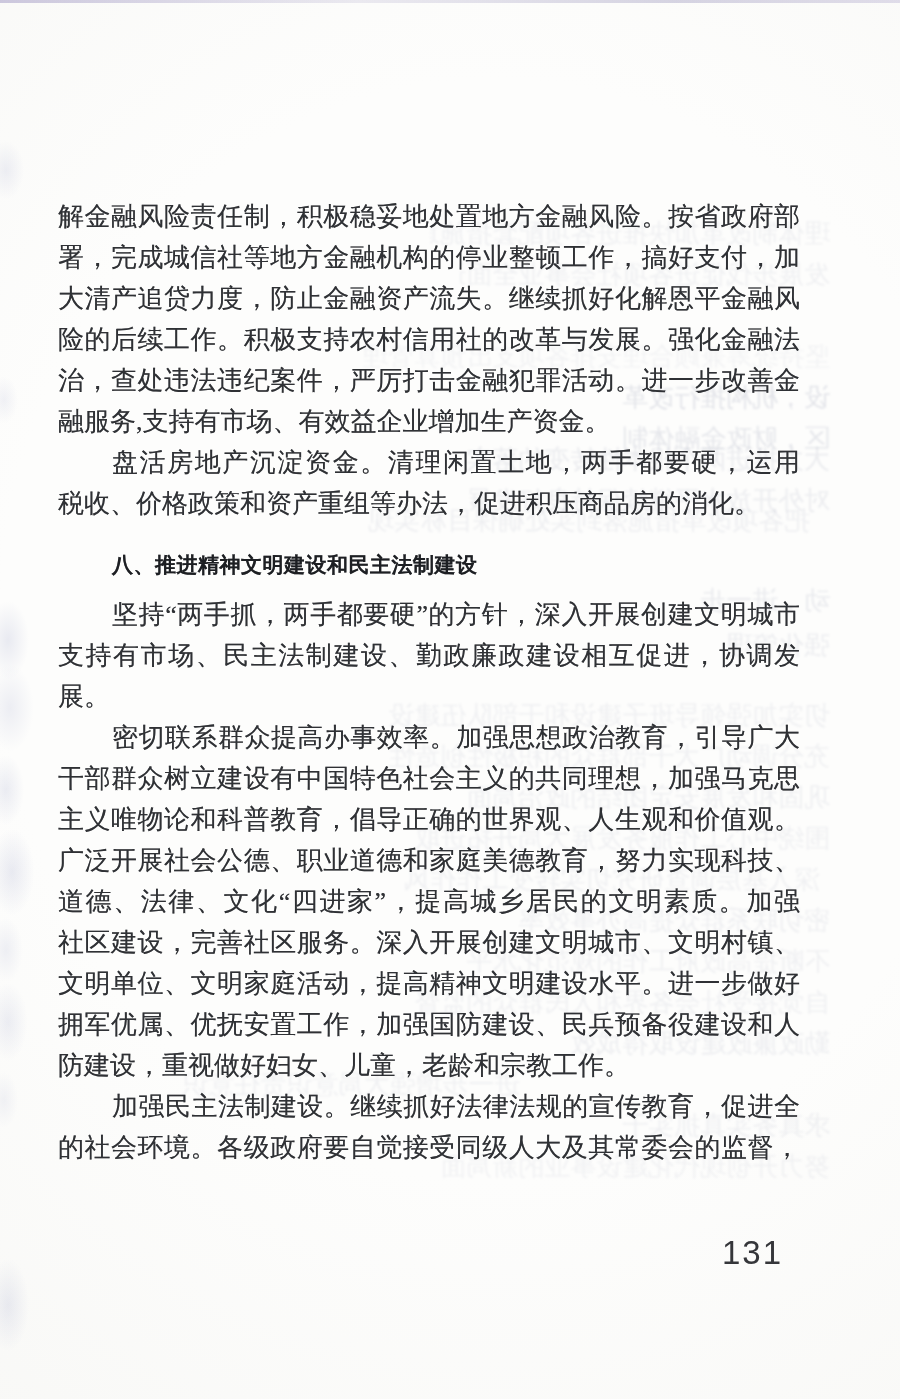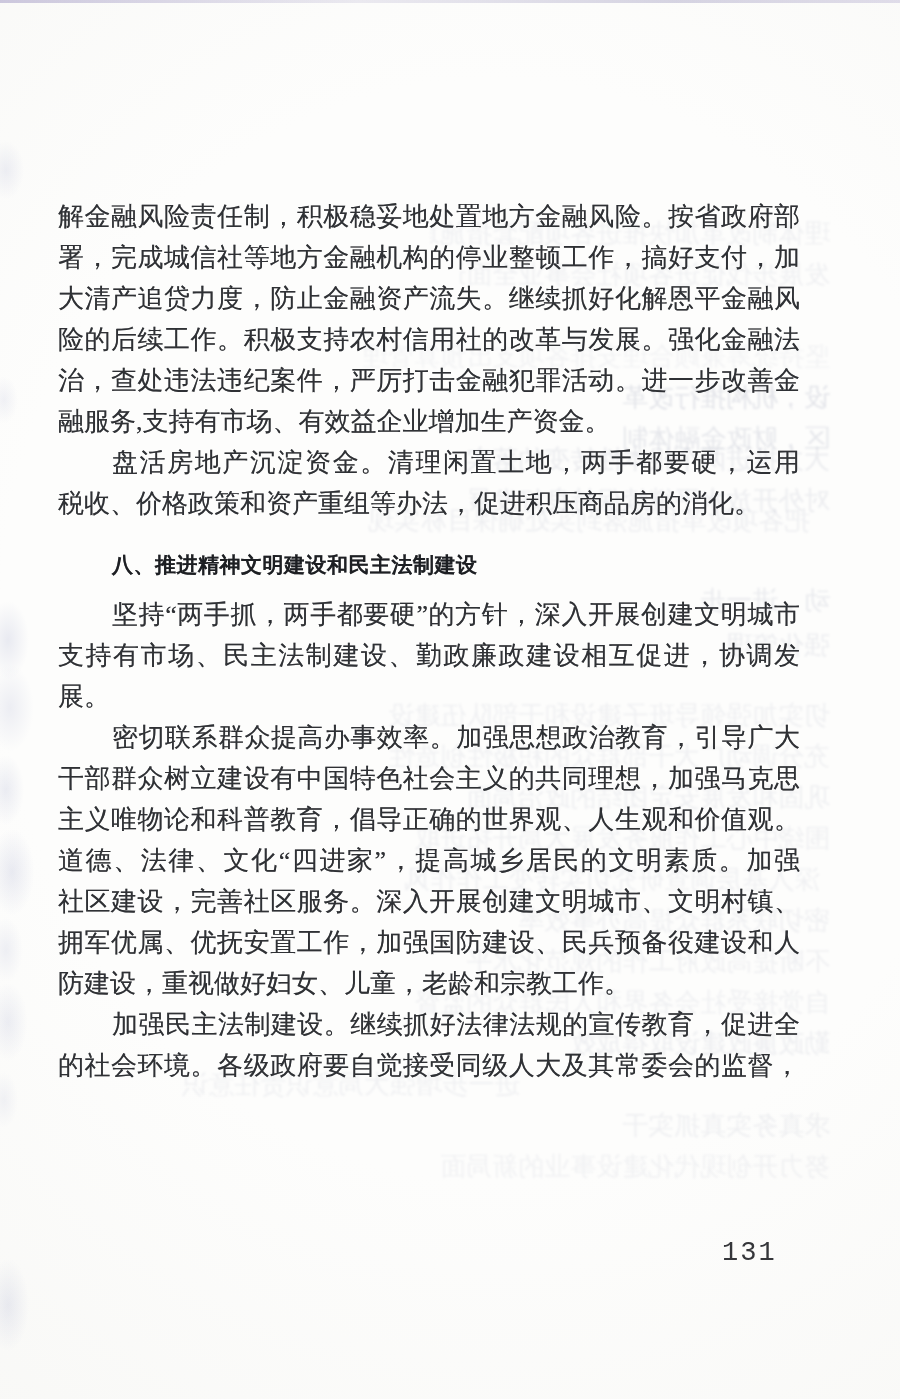--- a/index.html
+++ b/index.html
@@ -56,23 +56,23 @@
     letter-spacing:0.5px;
     text-indent:54px;
     color:var(--heading-ink,#1d1f23);
     font-family:"Liberation Sans","DejaVu Sans",sans-serif;
     text-shadow:0 0 0.6px rgba(29,31,35,.6);
     white-space:nowrap;
   }
   .page-number {
     position:absolute; left:722px; top:1238px;
     height:30px; line-height:30px;
-    font-size:27px; letter-spacing:2px;
+    font-size:33px; letter-spacing:2px;
     color:#35363a;
-    font-family:Liberation Mono, monospace;
+    font-family:Liberation Sans, sans-serif;
   }
 </style>
 </head>
 <body>
 
 <div class="scan-top-edge"></div>
 <div class="scan-stain-layer"></div>
 
 <div class="bleed-layer">
     <div class="ghost" style="left: 430px; top: 218px; width: 400px; opacity: 0.1;">理体制改革加快推进各项配套措施逐步完善</div>
@@ -115,22 +115,24 @@
     <div class="heading">八、推进精神文明建设和民主法制建设</div>
     <div class="paragraph">
       <div class="line just indent">坚持“两手抓，两手都要硬”的方针，深入开展创建文明城市</div>
       <div class="line just">支持有市场、民主法制建设、勤政廉政建设相互促进，协调发</div>
       <div class="line">展。</div>
     </div>
     <div class="paragraph">
       <div class="line just indent">密切联系群众提高办事效率。加强思想政治教育，引导广大</div>
       <div class="line just">干部群众树立建设有中国特色社会主义的共同理想，加强马克思</div>
       <div class="line just">主义唯物论和科普教育，倡导正确的世界观、人生观和价值观。</div>
+      <div class="line just">广泛开展社会公德、职业道德和家庭美德教育，努力实现科技、</div>
       <div class="line just">道德、法律、文化“四进家”，提高城乡居民的文明素质。加强</div>
       <div class="line just">社区建设，完善社区服务。深入开展创建文明城市、文明村镇、</div>
+      <div class="line just">文明单位、文明家庭活动，提高精神文明建设水平。进一步做好</div>
       <div class="line just">拥军优属、优抚安置工作，加强国防建设、民兵预备役建设和人</div>
       <div class="line">防建设，重视做好妇女、儿童，老龄和宗教工作。</div>
     </div>
     <div class="paragraph">
       <div class="line just indent">加强民主法制建设。继续抓好法律法规的宣传教育，促进全</div>
       <div class="line just">的社会环境。各级政府要自觉接受同级人大及其常委会的监督，</div>
     </div>
   </div>
 
 <div class="page-number">131</div>

